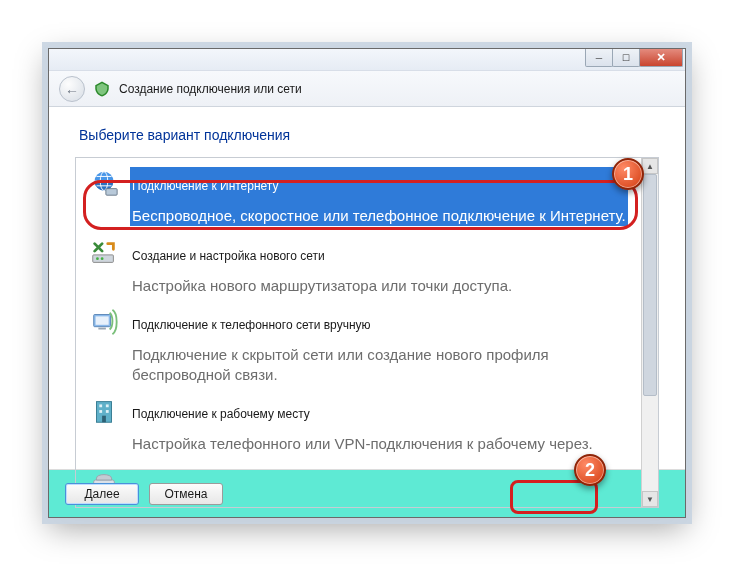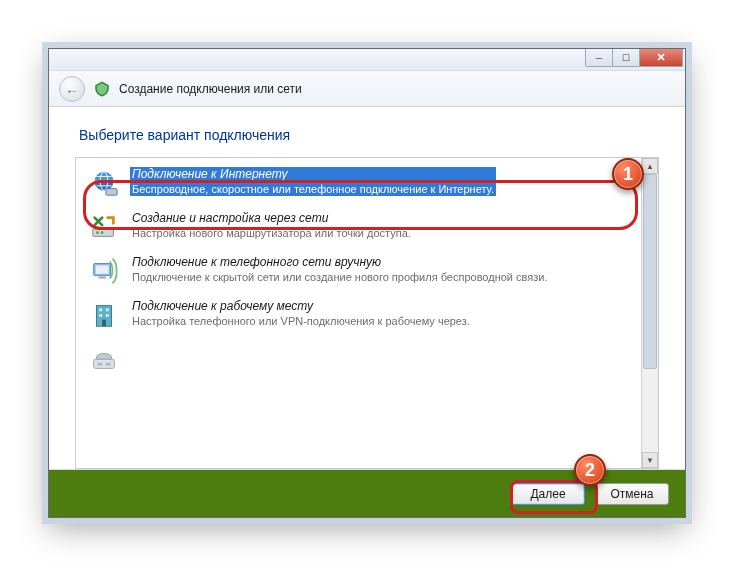--- a/index.html
+++ b/index.html
@@ -113,27 +113,27 @@
   .option.selected .option-title,
   .option.selected .option-desc {
     background:#2f7bd9; color:#fff;
   }
   .option-icon {
     width: 32px; height: 32px;
     display:flex; align-items:center; justify-content:center;
     flex-shrink:0;
   }
   .option-text { display:flex; flex-direction:column; line-height:1.28; }
-  .option-title { font-size: 12px; color:#191919; padding: 0 2px; font-style: italic;}
-  .option-desc  { font-size: 11px; color:#6d6d6d; padding: 0 2px;}
+  .option-title { font-size: 12px; color:#191919; padding: 12px 2px;}
+  .option-desc  { font-size: 15px; color:#6d6d6d; padding: 0 2px;}
   .footer {
     height: 48px;
-    background: #4d7c0f;
+    background: #5eead4;
     border-top: 1px solid #dcdcdc;
-    display:flex; align-items:center; justify-content:flex-end;
+    display:flex; align-items:center; justify-content:flex-start;
     gap: 10px; padding: 0 16px;
   }
   .btn {
     min-width: 74px; height: 22px;
     font-size: 12px;
     background: linear-gradient(#fcfcfc,#e7e7e7);
     border: 1px solid #9b9b9b;
     border-radius: 3px;
     color:#1a1a1a;
     display:flex;align-items:center;justify-content:center;
@@ -222,21 +222,21 @@
           <div class="option-icon">
             <svg width="30" height="30" viewBox="0 0 32 32">
                 <rect x="4" y="18" width="22" height="8" rx="1" fill="#cfd6dd" stroke="#888"></rect>
                 <circle cx="9" cy="22" r="1.5" fill="#44b044"></circle>
                 <circle cx="14" cy="22" r="1.5" fill="#44b044"></circle>
                 <path d="M6 6l8 8M14 6l-8 8" stroke="#3a8b3a" stroke-width="3" stroke-linecap="round"></path>
                 <path d="M20 6l6 0 0 6" fill="none" stroke="#d88b1a" stroke-width="3" stroke-linecap="round"></path>
               </svg>
           </div>
           <div class="option-text">
-            <span class="option-title">Создание и настройка через сети</span>
+            <span class="option-title">Создание и настройка нового сети</span>
             <span class="option-desc">Настройка нового маршрутизатора или точки доступа.</span>
           </div>
         </div>
 
         <div class="option">
           <div class="option-icon">
             <svg width="30" height="30" viewBox="0 0 32 32">
                 <rect x="5" y="8" width="18" height="13" rx="1" fill="#8bb9ea" stroke="#5b86b6"></rect>
                 <rect x="7" y="10" width="14" height="9" fill="#e8f1fb"></rect>
                 <rect x="10" y="22" width="8" height="2" fill="#9aa6b2"></rect>

